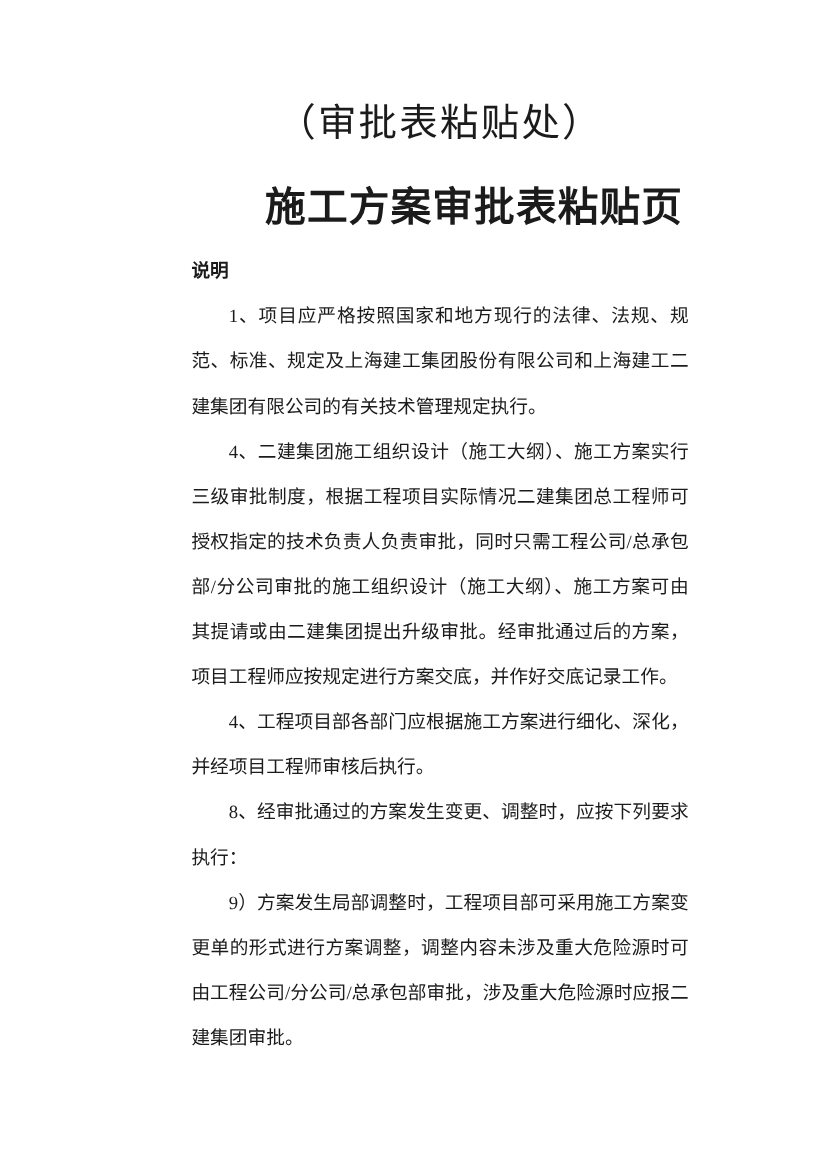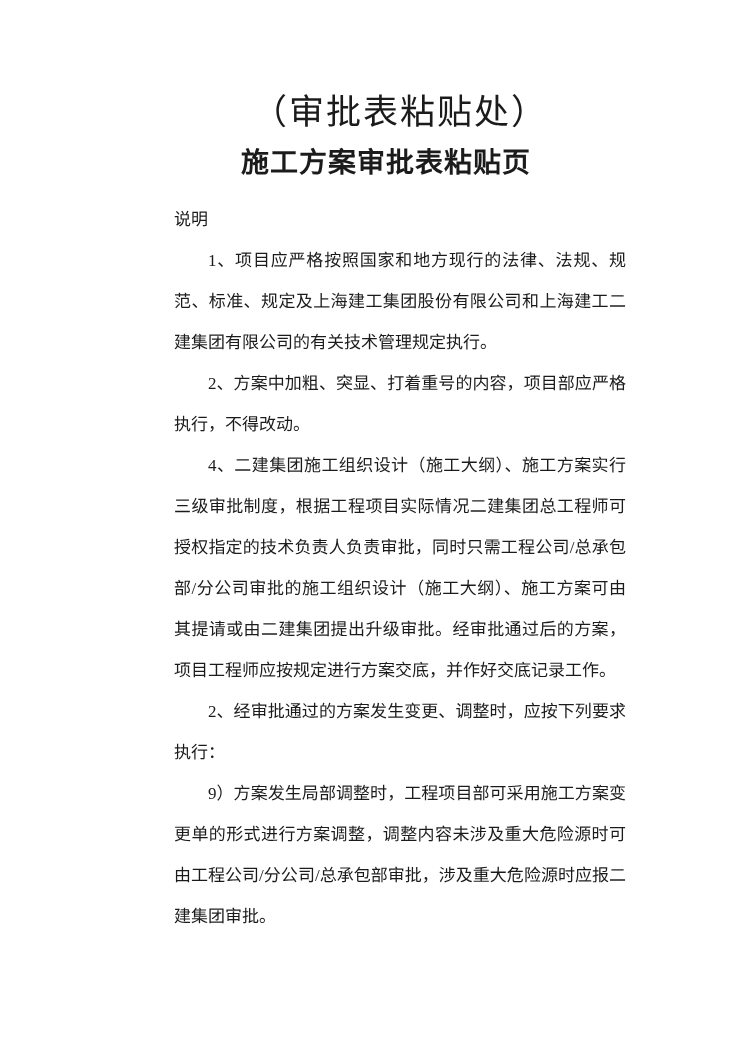--- a/index.html
+++ b/index.html
@@ -21,30 +21,30 @@
   }
   .stamp-label {
     font-size: 35px;
     font-weight: normal;
     letter-spacing: 2px;
     line-height: 42px;
     margin: 92px 0 0 78px;
     white-space: nowrap;
   }
   .doc-title {
-    font-size: 28px;
+    font-size: 37px;
     font-weight: bold;
     letter-spacing: 1px;
     line-height: 38px;
-    margin: 10px 0 0 67px;
+    margin: 37px 0 0 67px;
     white-space: nowrap;
   }
   .section-heading {
     font-size: 17px;
-    font-weight: normal;
+    font-weight: bold;
     line-height: 41px;
     margin: 17px 0 0 0;
   }
   .body-para {
     font-size: 17px;
     line-height: 41px;
     margin: 0;
     text-indent: 2em;
     text-align: justify;
     text-justify: inter-character;
@@ -55,17 +55,17 @@
 <body>
 
 <div class="page">
   <div class="stamp-label">（审批表粘贴处）</div>
 
   <div class="doc-title">施工方案审批表粘贴页</div>
 
   <div class="section-heading">说明</div>
 
   <p class="body-para">1、项目应严格按照国家和地方现行的法律、法规、规范、标准、规定及上海建工集团股份有限公司和上海建工二建集团有限公司的有关技术管理规定执行。</p>
-  <p class="body-para">2、方案中加粗、突显、打着重号的内容，项目部应严格执行，不得改动。</p>
   <p class="body-para">4、二建集团施工组织设计（施工大纲）、施工方案实行三级审批制度，根据工程项目实际情况二建集团总工程师可授权指定的技术负责人负责审批，同时只需工程公司/总承包部/分公司审批的施工组织设计（施工大纲）、施工方案可由其提请或由二建集团提出升级审批。经审批通过后的方案，项目工程师应按规定进行方案交底，并作好交底记录工作。</p>
-  <p class="body-para">2、经审批通过的方案发生变更、调整时，应按下列要求执行：</p>
+  <p class="body-para">4、工程项目部各部门应根据施工方案进行细化、深化，并经项目工程师审核后执行。</p>
+  <p class="body-para">8、经审批通过的方案发生变更、调整时，应按下列要求执行：</p>
   <p class="body-para">9）方案发生局部调整时，工程项目部可采用施工方案变更单的形式进行方案调整，调整内容未涉及重大危险源时可由工程公司/分公司/总承包部审批，涉及重大危险源时应报二建集团审批。</p>
 </div>
 
 </body></html>

